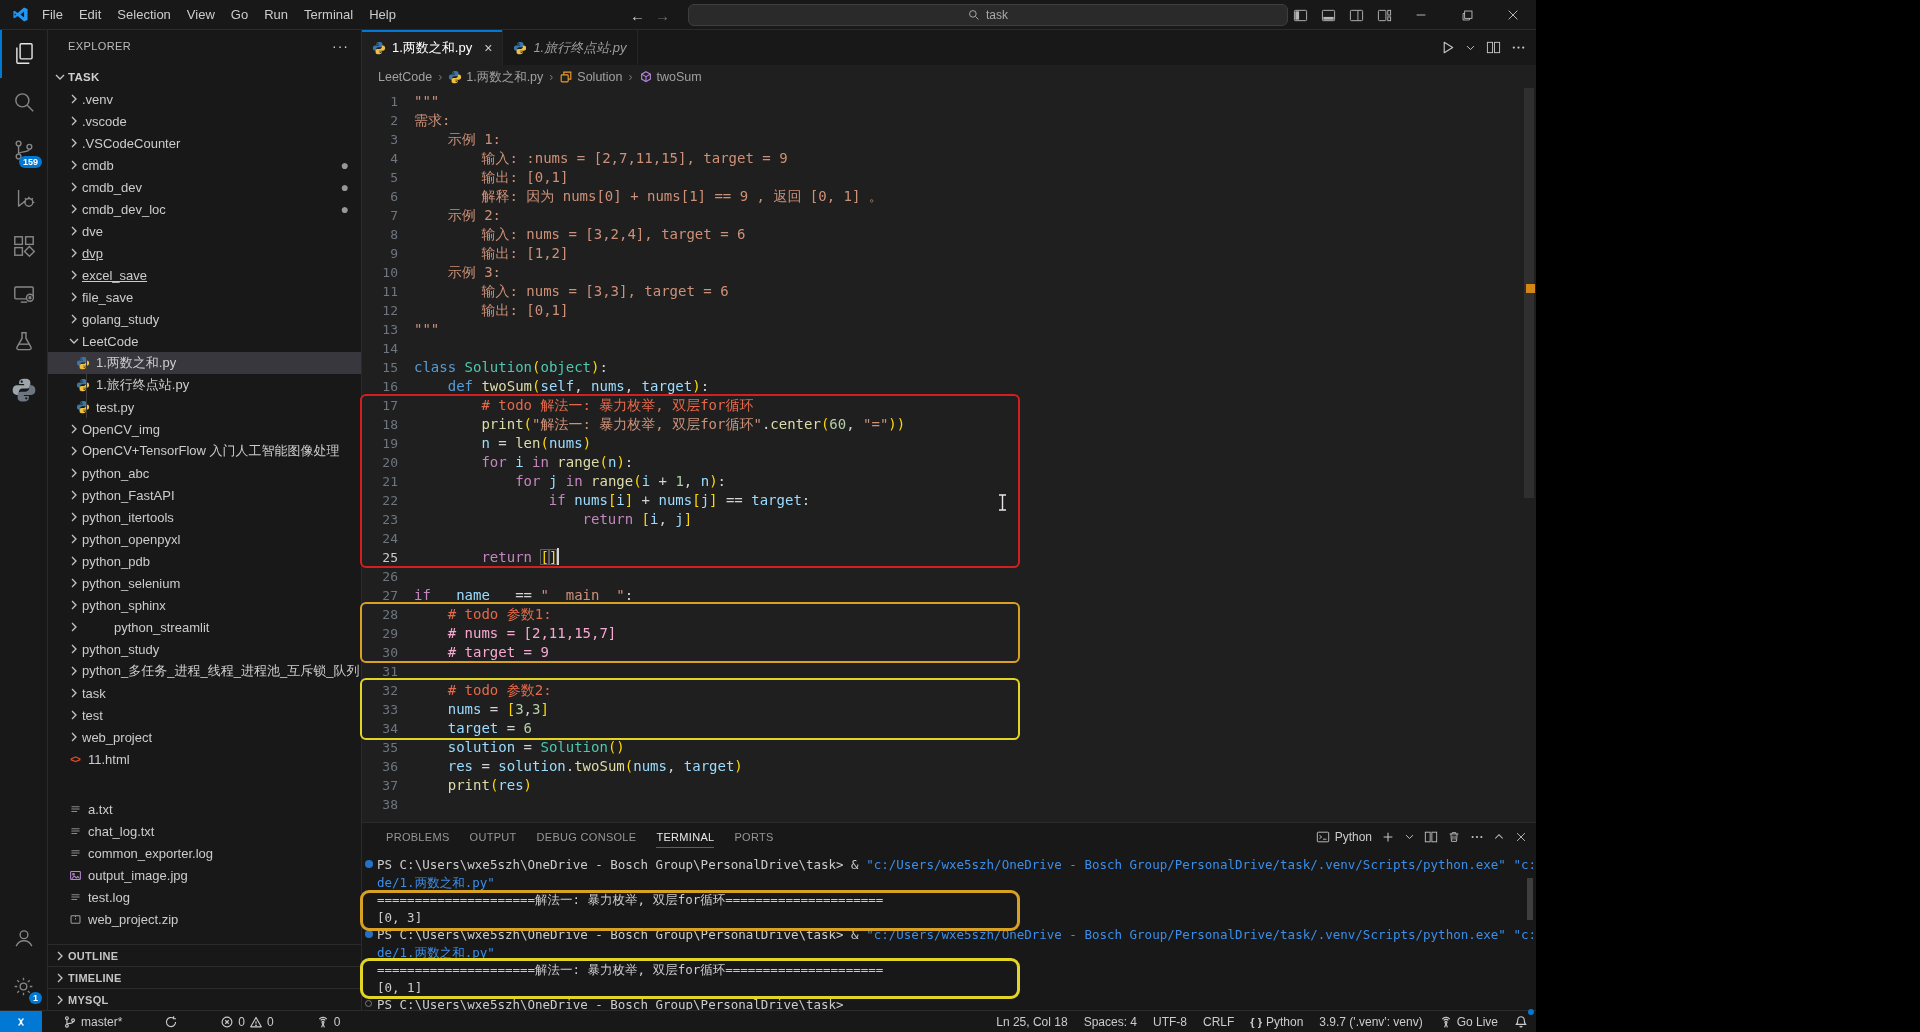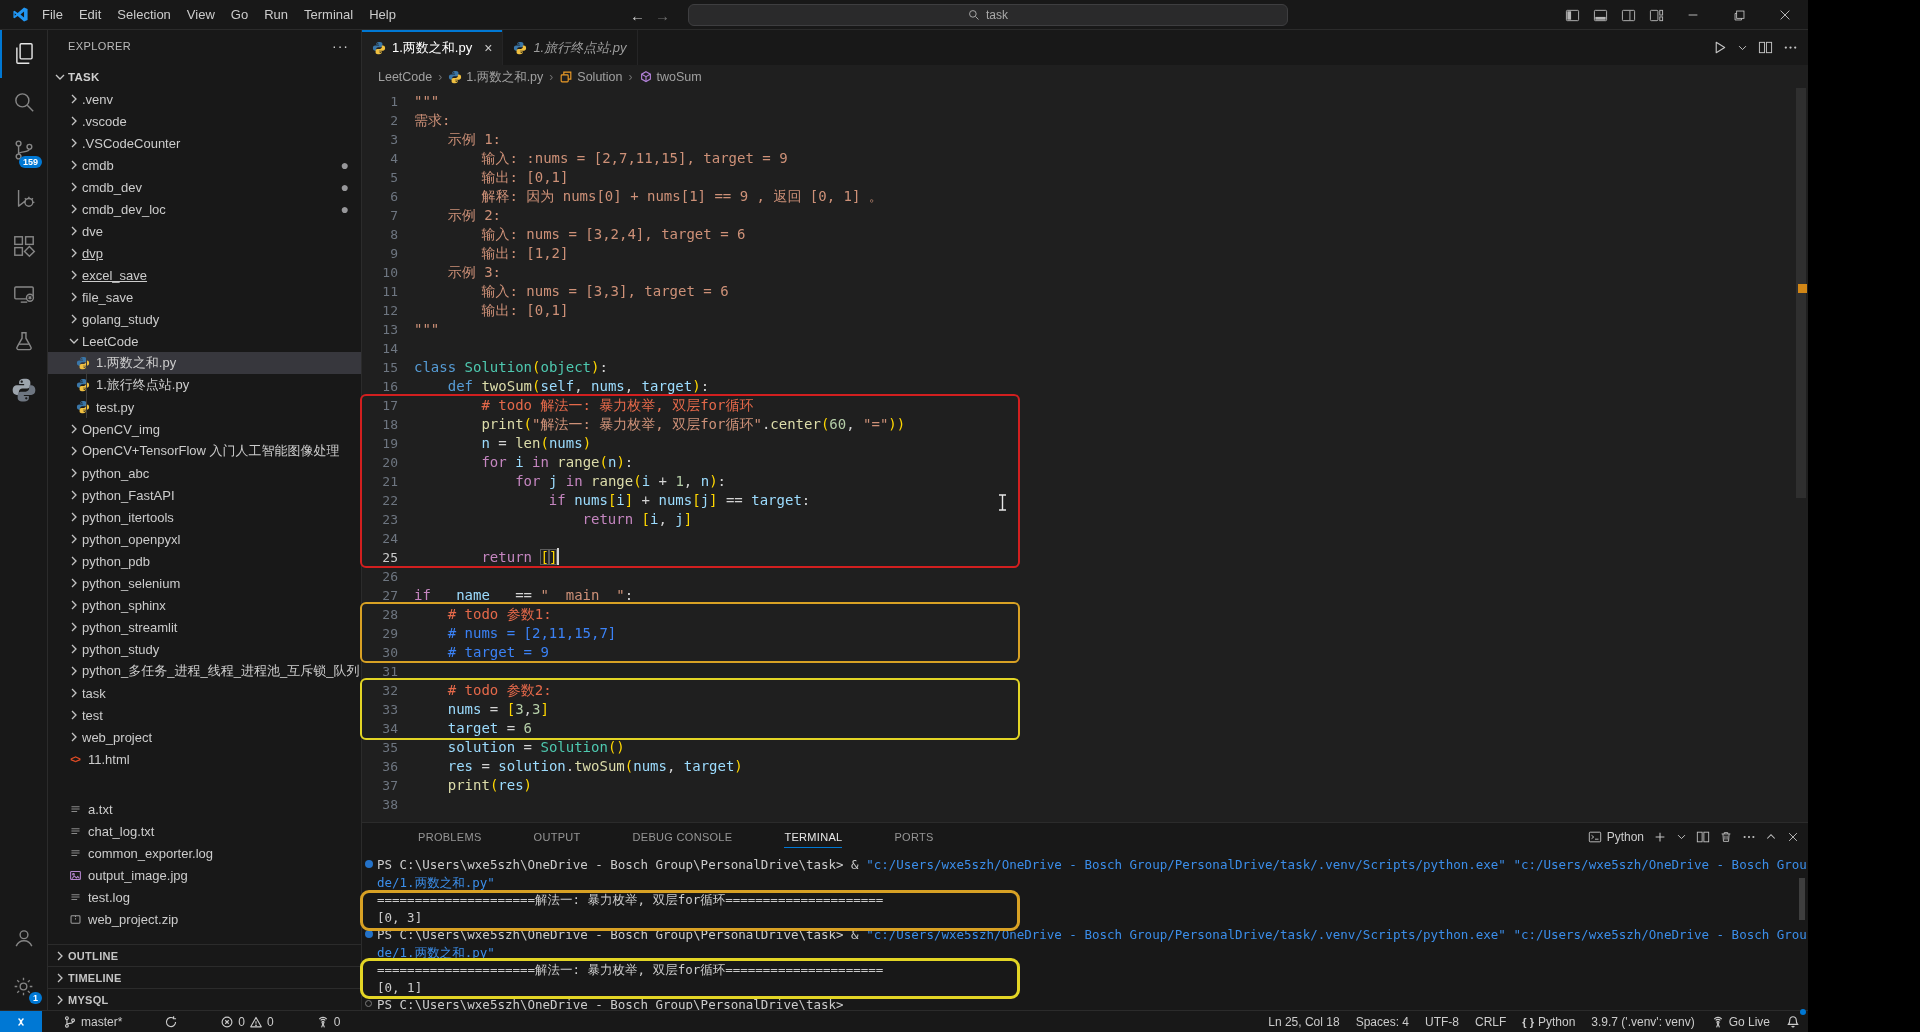--- a/index.html
+++ b/index.html
@@ -1,17 +1,17 @@
 <!DOCTYPE html>
 <html><head>
 <meta charset="utf-8">
 <style>
   * { margin:0; padding:0; box-sizing:border-box; }
   body { background:#000; font-family:"Liberation Sans", sans-serif; }
-  #root { position:relative; width:1808px; height:1032px; background:#1f1f1f; color:#ccc; overflow:hidden; font-size:13px; cursor:default; }
+  #root { position:relative; width:1536px; height:1032px; background:#1f1f1f; color:#ccc; overflow:hidden; font-size:13px; cursor:default; }
   svg { display:block; }
   .ico { display:inline-flex; align-items:center; justify-content:center; color:inherit; }
 
   
   .titlebar { position:absolute; top:0; left:0; right:0; height:30px; background:#181818; display:flex; align-items:center; border-bottom:1px solid #2b2b2b; z-index:20; }
   .tb-left { display:flex; align-items:center; gap:2px; padding-left:8px; }
   .logo { width:24px; height:22px; display:flex; align-items:center; justify-content:center; }
   .menu-item { padding:4px 8px; color:#ccc; font-size:13px; border-radius:5px; }
   .tb-center { position:absolute; left:630px; top:0; height:30px; display:flex; align-items:center; gap:10px; }
   .navarrow { color:#cfcfcf; font-size:15px; }
@@ -58,33 +58,33 @@
   .bc-sep { color:#6e6e6e; margin:0 3px; font-size:12px; }
   .bc-item { display:flex; align-items:center; gap:4px; }
 
   .code { flex:1; position:relative; font-family:"DejaVu Sans Mono", monospace; font-size:14px; line-height:19px; padding-top:3px; overflow:hidden; }
   .cl { display:flex; height:19px; }
   .cl .ln { width:50px; flex:none; text-align:right; padding-right:14px; color:#6e7681; font-size:13px; }
   .cl .ln.cur { color:#cccccc; }
   .cl pre { font-family:inherit; white-space:pre; margin-left:2px; }
   .tk-str{color:#ce9178} .tk-kw{color:#c586c0} .tk-def{color:#569cd6} .tk-cls{color:#4ec9b0}
   .tk-fn{color:#dcdcaa} .tk-var{color:#9cdcfe} .tk-num{color:#b5cea8} .tk-op{color:#d4d4d4}
-  .tk-par{color:#ffd700} .tk-com{color:#3b82f6} .tk-todo{color:#e5694a} .tk-pln{color:#d4d4d4}
+  .tk-par{color:#ffd700} .tk-com{color:#f9a8d4} .tk-todo{color:#e5694a} .tk-pln{color:#d4d4d4}
   .tk-brk{color:#ffd700; outline:1px solid #5e5e5e; outline-offset:-1px;}
   .tk-caret{display:inline-block; width:1.5px; height:17px; background:#d4d4d4; vertical-align:-3px;}
 
   
   .ed-scroll { position:absolute; top:88px; right:2px; width:10px; height:410px; background:rgba(121,121,121,.18); z-index:4; }
   .ov-mark { position:absolute; right:1px; width:9px; height:9px; background:#d18616; z-index:5; }
 
   
   .panel { height:188px; background:#181818; border-top:1px solid #2b2b2b; display:flex; flex-direction:column; }
   .panel-header { height:27px; display:flex; justify-content:space-between; align-items:center; padding:0 8px 0 16px; }
   .panel-tabs { display:flex; gap:4px; height:100%; }
-  .ptab { display:flex; align-items:center; padding:0 8px; font-size:11px; color:#969696; letter-spacing:.3px; position:relative;margin-left:32px; }
+  .ptab { display:flex; align-items:center; padding:0 8px; font-size:11px; color:#969696; letter-spacing:.3px; position:relative; }
   .ptab.active { color:#e7e7e7; }
   .ptab.active::after { content:""; position:absolute; left:8px; right:8px; bottom:2px; height:1.5px; background:#0078d4; }
   .panel-actions { display:flex; align-items:center; gap:9px; color:#c5c5c5; }
   .pa-term { display:flex; align-items:center; gap:5px; font-size:12px; color:#cccccc; }
   .terminal { flex:1; position:relative; font-family:"DejaVu Sans Mono", monospace; font-size:12.5px; line-height:17.5px; padding:6px 0 0 0; overflow:hidden; color:#cccccc; }
   .tl { position:relative; height:17.5px; padding-left:15px; white-space:pre; }
   .tl .bullet { position:absolute; left:3px; top:4px; width:8px; height:8px; border-radius:50%; }
   .bullet.blue { background:#2472c8; }
   .bullet.gray { border:1.5px solid #7a7a7a; width:7px; height:7px; }
   .t-cmd { color:#3b8eea; }
@@ -478,21 +478,21 @@
             <span class="lbl">python_selenium</span>
           </div>
           <div class="row" style="padding-left: 18px;">
             <span class="chev ico">
               <svg width="16" height="16" viewBox="0 0 16 16" fill="none" stroke="currentColor" stroke-width="1.3">
                 <path d="M6 4l4 4-4 4"></path>
               </svg>
             </span>
             <span class="lbl">python_sphinx</span>
           </div>
-          <div class="row" style="padding-left: 18px;">
+          <div class="row" style="padding-left: 18px; gap: 32px;">
             <span class="chev ico">
               <svg width="16" height="16" viewBox="0 0 16 16" fill="none" stroke="currentColor" stroke-width="1.3">
                 <path d="M6 4l4 4-4 4"></path>
               </svg>
             </span>
             <span class="lbl">python_streamlit</span>
           </div>
           <div class="row" style="padding-left: 18px;">
             <span class="chev ico">
               <svg width="16" height="16" viewBox="0 0 16 16" fill="none" stroke="currentColor" stroke-width="1.3">

